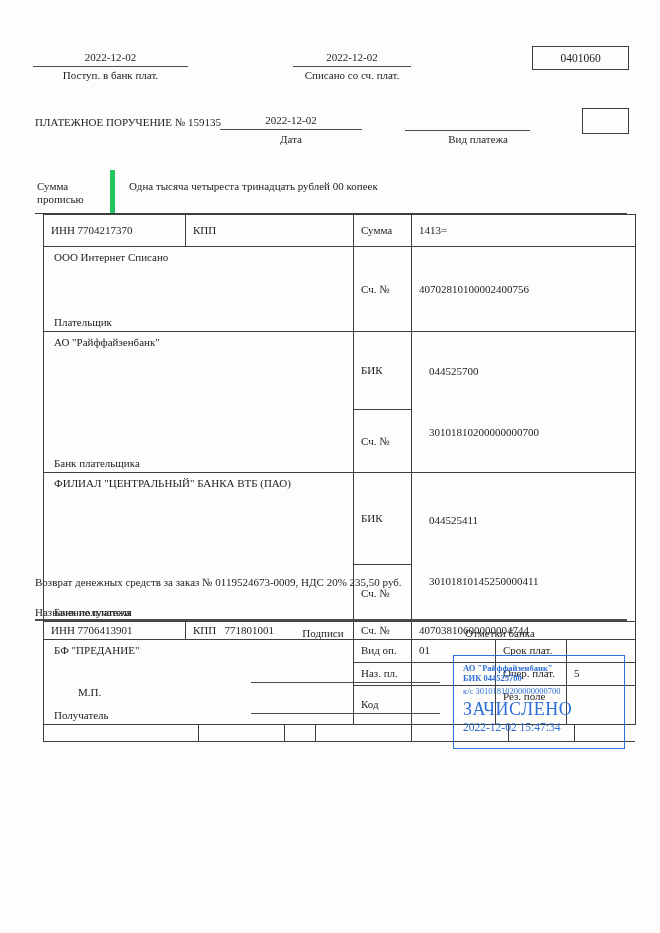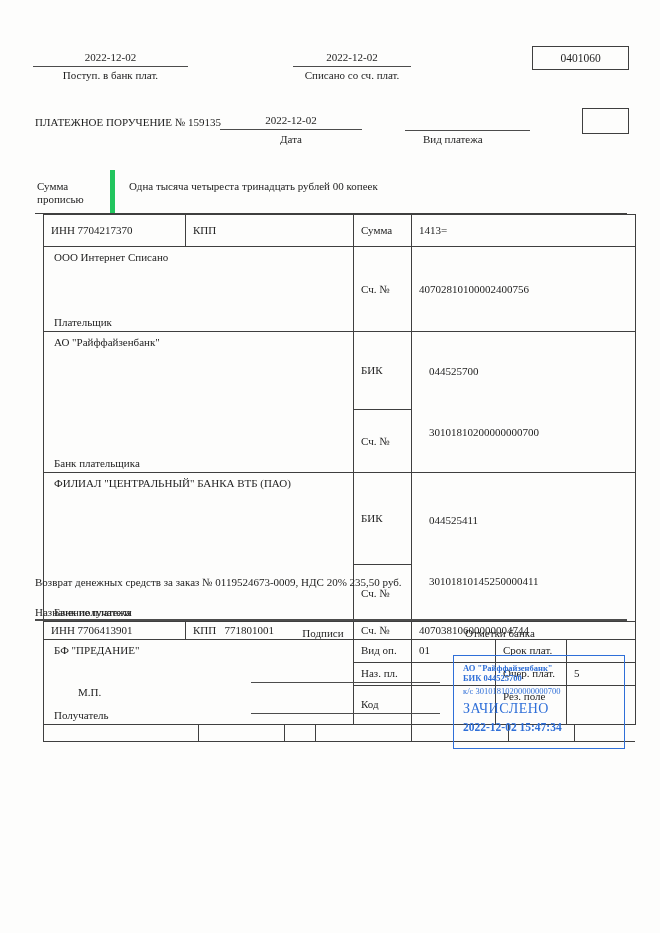--- a/index.html
+++ b/index.html
@@ -20,21 +20,21 @@
     border:1.5px solid #3f3f3f;text-align:center;line-height:22px;font-size:11.5px;
   }
 
   
   .doc-title{position:absolute;left:35px;top:116px;}
   .title-date{position:absolute;left:220px;top:114px;width:142px;text-align:center;
     border-bottom:1.6px solid #4c4c4c;padding-bottom:2px;}
   .title-date-cap{position:absolute;left:220px;top:133px;width:142px;text-align:center;}
   .vid-line{position:absolute;left:405px;top:114px;width:125px;height:16px;
     border-bottom:1.6px solid #4c4c4c;}
-  .vid-cap{position:absolute;left:423px;top:133px;width:125px;text-align:left;}
+  .vid-cap{position:absolute;left:383px;top:133px;width:125px;text-align:right;}
   .small-box{position:absolute;left:582px;top:108px;width:45px;height:24px;
     border:1.4px solid #3f3f3f;}
 
   
   .aw{position:absolute;left:35px;top:170px;width:592px;height:44px;
     border-bottom:1px solid #3f3f3f;display:flex;box-sizing:border-box;}
   .aw-label{width:75px;padding:10px 4px 0 2px;box-sizing:border-box;font-family:Liberation Serif, serif;}
   .aw-value{flex:1;border-left:5px solid #22c55e;padding:10px 6px 0 14px;box-sizing:border-box;}
 
   
@@ -85,22 +85,22 @@
   .sig-line{position:absolute;left:251px;width:189px;border-top:1.3px solid #4c4c4c;}
   .sig1{top:682px;}
   .sig2{top:713px;}
 
   
   .stamp{position:absolute;left:453px;top:655px;width:172px;height:94px;
     border:1.5px solid #2f6fd8;color:#2f6fd8;padding:7px 4px 0 9px;box-sizing:border-box;}
   .stamp .s-name{font-size:8.5px;line-height:10px;font-weight:600;}
   .stamp .s-bik{font-size:8.5px;line-height:10px;font-weight:600;}
   .stamp .s-corr{font-size:8.5px;line-height:10px;margin-top:3px;}
-  .stamp .s-status{font-size:14px;line-height:16px;margin-top:5px;letter-spacing:0.5px;}
-  .stamp .s-dt{font-size:11.5px;line-height:13px;margin-top:4px;font-weight:700;}
+  .stamp .s-status{font-size:18px;line-height:16px;margin-top:5px;letter-spacing:0.5px;}
+  .stamp .s-dt{font-size:11.5px;line-height:13px;margin-top:4px;font-weight:400;}
 </style>
 </head>
 <body>
 
 <div class="page">
 
   <div class="date-block db1">
     <div class="date-val">2022-12-02</div>
     <div class="date-cap">Поступ. в банк плат.</div>
   </div>

